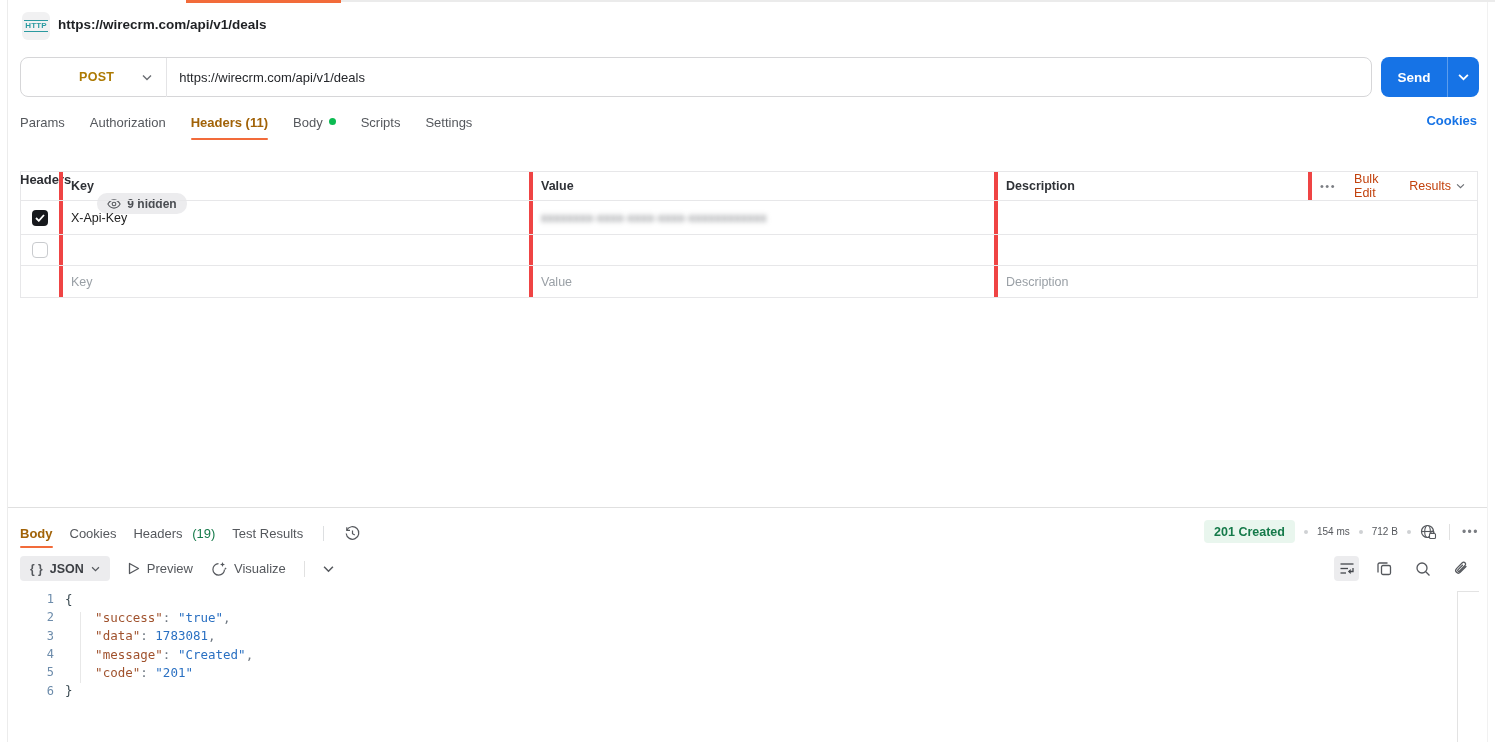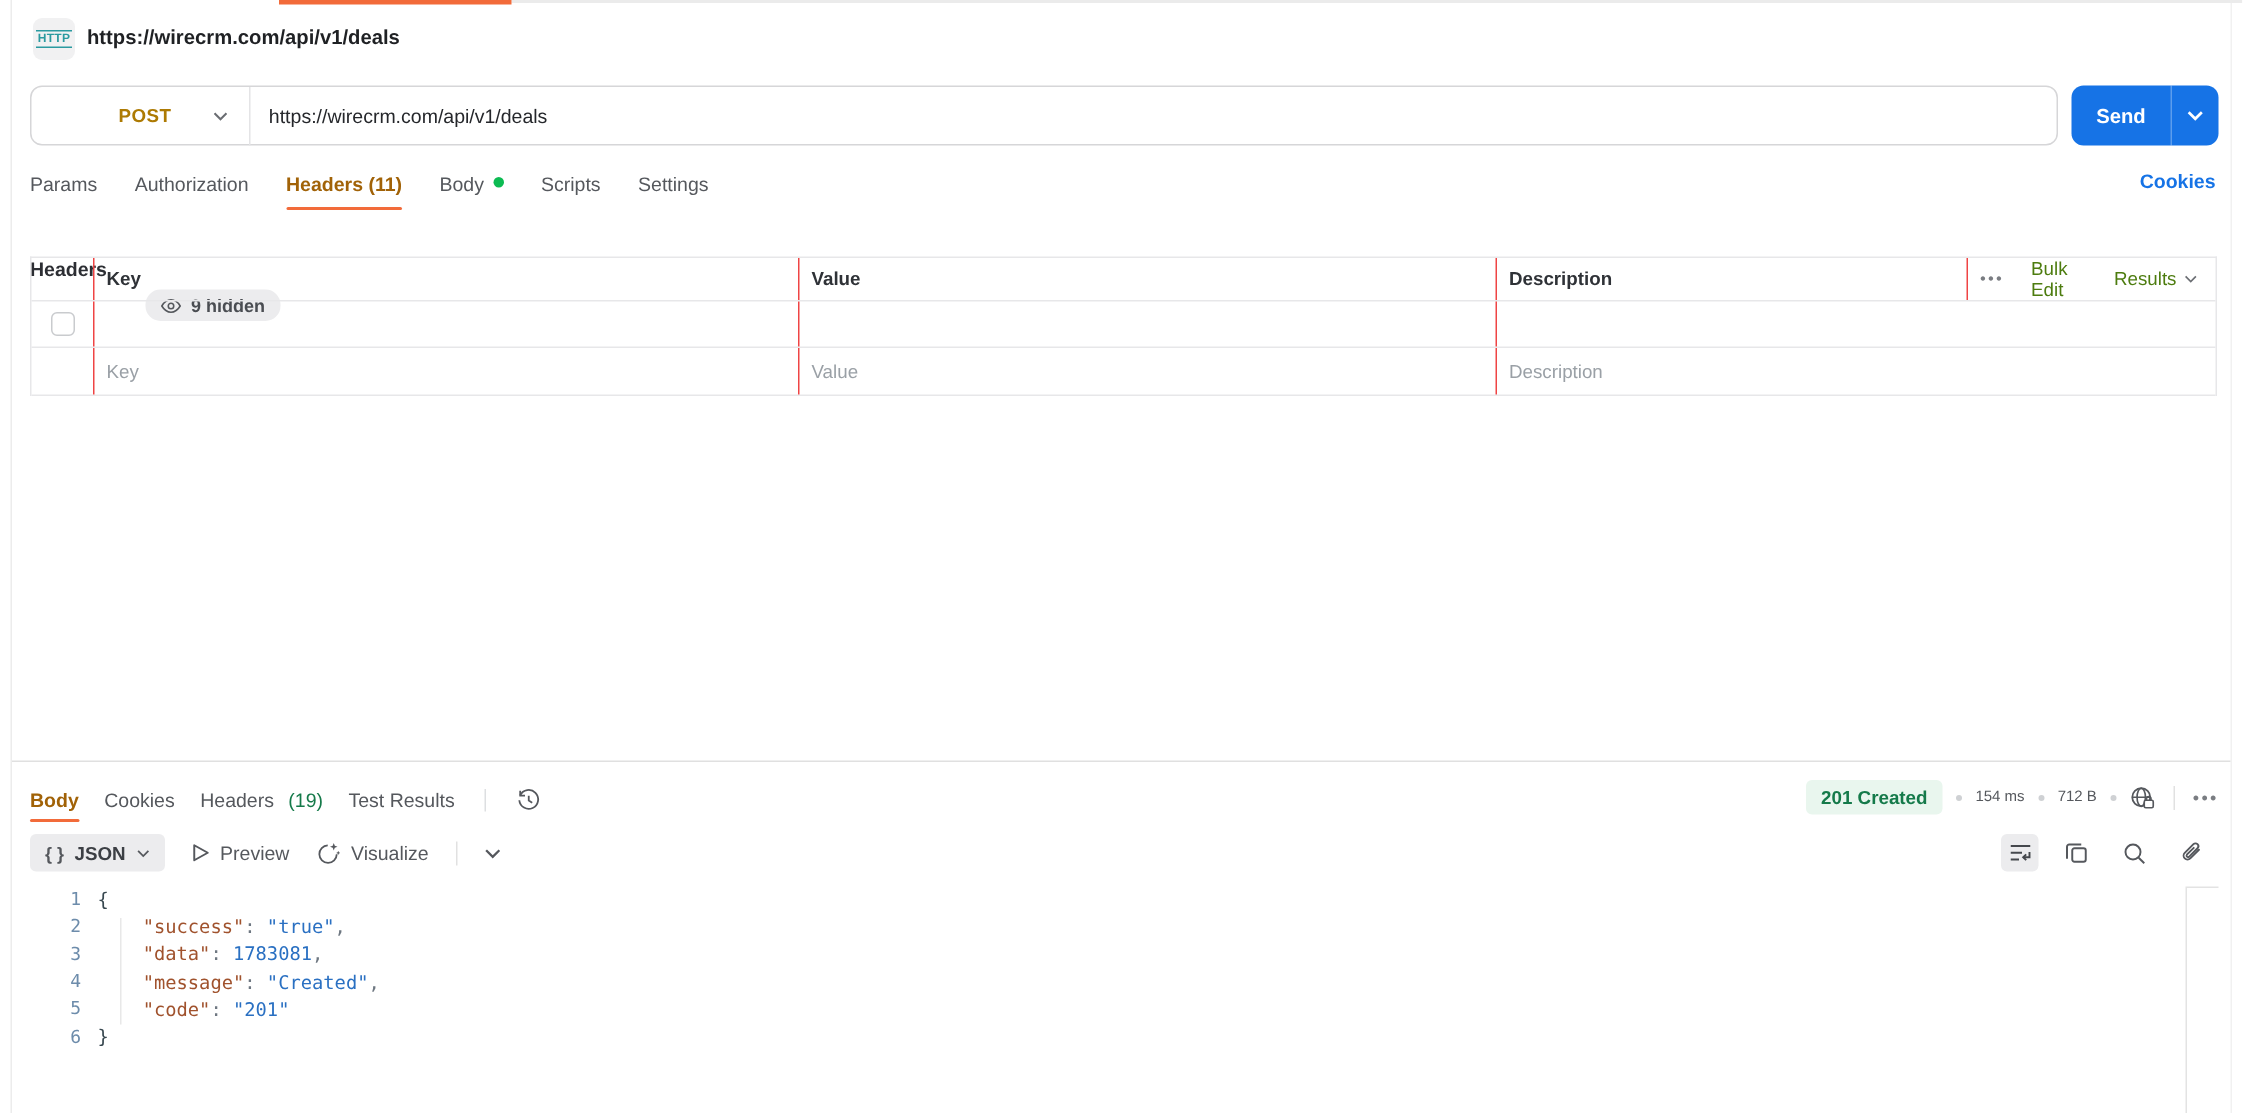--- a/index.html
+++ b/index.html
@@ -54,31 +54,31 @@
 
   
   .headers-sub { position:absolute; left:20px; top:145px; display:flex; align-items:center; gap:26px; }
   .headers-sub .hdr-title { font-size:13px; font-weight:600; color:#2c2e33; }
   .hidden-pill { display:flex; align-items:center; gap:6px; background:#ececee; border-radius:10px; height:21px; padding:0 10px; cursor:pointer;margin-top:48px; }
   .hidden-pill span { font-size:12px; color:#4a4d52; font-weight:600; }
 
   
   .kv-table { position:absolute; left:20px; top:171px; width:1458px; border:1px solid #e7e7e9; border-bottom:none; font-size:12.5px; }
   .kv-row { display:flex; border-bottom:1px solid #e7e7e9; align-items:stretch; }
-  .kv-row > div { border-right:1px solid #ef4444; display:flex; align-items:center; padding:0 8px; }
+  .kv-row > div { border-right:4px solid #ef4444; display:flex; align-items:center; padding:0 8px; }
   .kv-row > div:last-child { border-right:none; }
   .c-check { width:42px; justify-content:center; }
   .c-key { width:470px; }
   .c-val { width:465px; }
   .c-desc { flex:1; }
   .hrow { height:29px; font-weight:600; color:#2f3237; }
   .hrow .c-desc { width:314px; flex:0 0 314px; }
   .c-controls { flex:1; display:flex; align-items:center; justify-content:flex-end; gap:18px; font-weight:400; color:#55585d; padding-right:12px !important; }
   .more-dots { font-size:11px; letter-spacing:1.5px; color:#7a7d82; cursor:pointer; }
-  .ctrl-link { font-size:12.5px; color:#4d7c0f; cursor:pointer; display:flex; align-items:center; gap:5px; }
+  .ctrl-link { font-size:12.5px; color:#c2410c; cursor:pointer; display:flex; align-items:center; gap:5px; }
   .r1 { height:34px; }
   .r2 { height:31px; }
   .r3 { height:32px; color:#9aa0a6; }
   .checkbox { width:16px; height:16px; border-radius:4px; cursor:pointer; }
   .checkbox.checked { background:#17191d; display:flex; align-items:center; justify-content:center; }
   .checkbox.unchecked { background:#fff; border:1px solid #c9cbce; }
   .redacted { filter:blur(2.6px); color:#6a6d72; font-size:12px; letter-spacing:.5px; }
 
   
   .pane-divider { position:absolute; left:8px; right:8px; top:507px; height:1px; background:#e0e0e0; }
@@ -205,20 +205,34 @@
         <span class="more-dots">•••</span>
         <span class="ctrl-link">Bulk Edit</span>
         <span class="ctrl-link">
           <span>Results</span>
           <svg width="9" height="6" viewBox="0 0 10 7">
             <polyline points="1,1.5 5,5.5 9,1.5" fill="none" stroke="#6b6e73" stroke-width="1.3"></polyline>
           </svg>
         </span>
       </div>
     </div>
+    <div class="kv-row r1">
+      <div class="c-check">
+        <div class="checkbox checked">
+          <svg width="10" height="8" viewBox="0 0 10 8">
+              <polyline points="1,4 3.8,6.8 9,1" fill="none" stroke="#fff" stroke-width="1.8"></polyline>
+            </svg>
+        </div>
+      </div>
+      <div class="c-key">X-Api-Key</div>
+      <div class="c-val">
+        <span class="redacted">xxxxxxxx-xxxx-xxxx-xxxx-xxxxxxxxxxxx</span>
+      </div>
+      <div class="c-desc"></div>
+    </div>
     <div class="kv-row r2">
       <div class="c-check">
         <div class="checkbox unchecked"></div>
       </div>
       <div class="c-key"></div>
       <div class="c-val"></div>
       <div class="c-desc"></div>
     </div>
     <div class="kv-row r3">
       <div class="c-check"></div>

